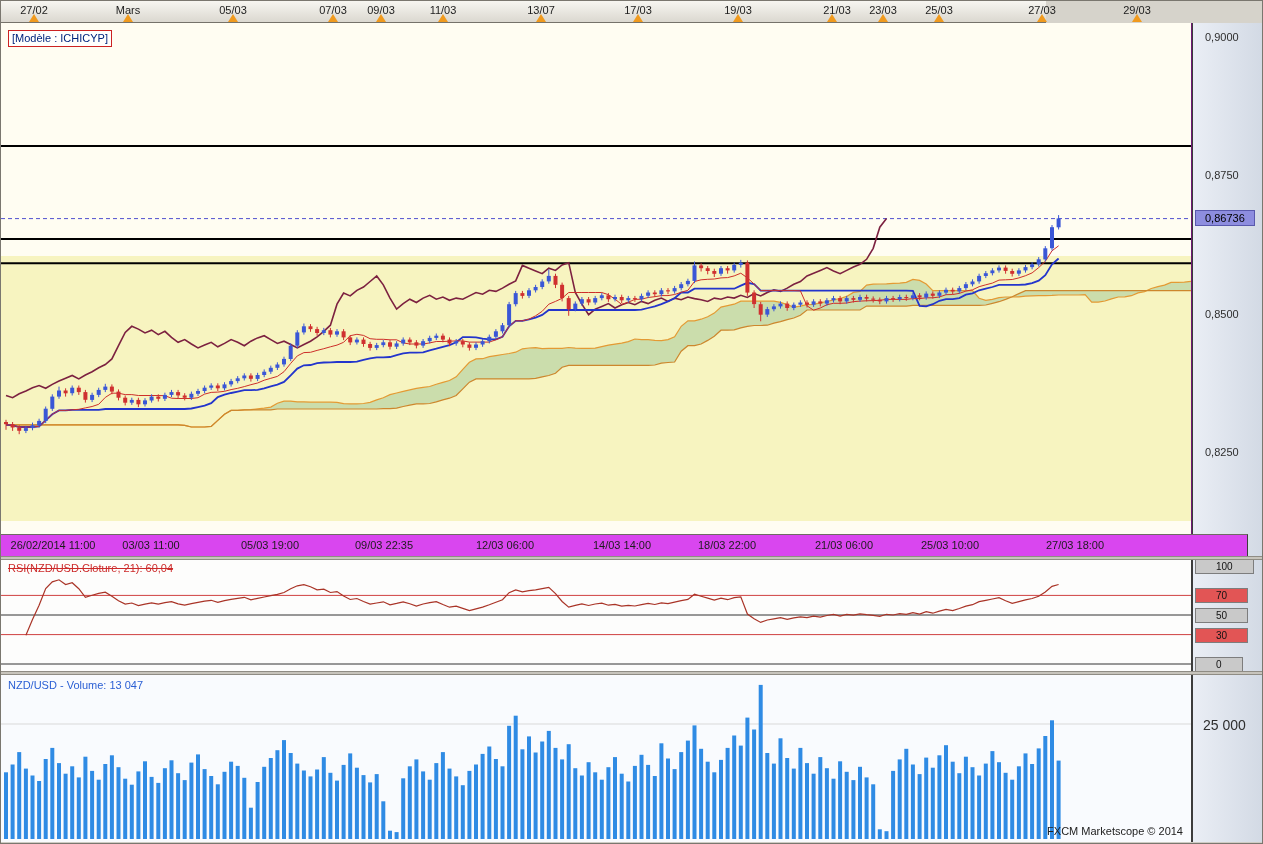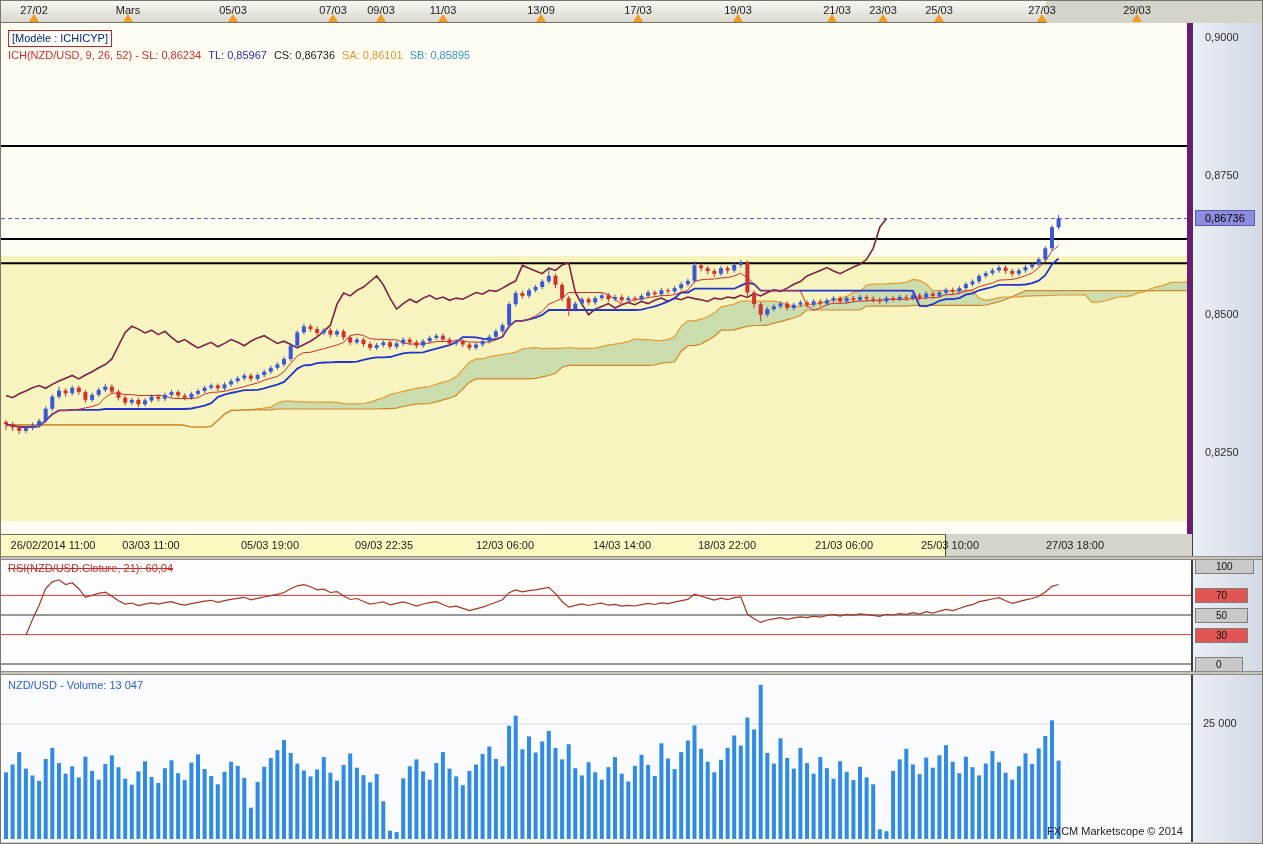--- a/index.html
+++ b/index.html
@@ -5,26 +5,26 @@
   *{margin:0;padding:0;box-sizing:border-box}
   body{font-family:"Liberation Sans",sans-serif;background:#9a968e}
   #root{position:relative;width:1263px;height:844px;background:#d6d3cb;overflow:hidden;border:1px solid #7a776f}
   #timeline{position:absolute;left:0;top:0;width:1045px;height:22px;background:linear-gradient(#f7f6f1,#dbd8d0);border-bottom:1px solid #75726a;z-index:5}
   .tl-label{position:absolute;top:3px;transform:translateX(-50%);font-size:11px;color:#1c1c1c;white-space:nowrap}
   .tl-marker{position:absolute;bottom:0;width:0;height:0;border-left:5px solid transparent;border-right:5px solid transparent;border-bottom:8px solid #f09a1e}
   #right-column{position:absolute;left:1191px;top:22px;width:72px;height:820px;background:linear-gradient(to right,#eaeef5,#d2d9e4);border-left:1px solid #3c3c3c;z-index:1}
   .axis-label{position:absolute;left:12px;font-size:11px;color:#2e2e2e;white-space:nowrap}
   .price-tag{position:absolute;left:2px;font-size:11px;color:#000;border:1px solid #5959ad;padding:1px 9px;z-index:3;white-space:nowrap}
   .rsi-axis-box{position:absolute;left:2px;font-size:10px;color:#111;border:1px solid #7d7d7d;padding:0 20px;line-height:13px}
-  .vol-axis-label{position:absolute;left:10px;font-size:11px;color:#2e2e2e;white-space:nowrap}
-  #main-panel{position:absolute;left:0;top:22px;width:1191px;height:511px;border-right:5px solid #701a75;background:#fffdf2;z-index:2;overflow:hidden}
+  .vol-axis-label{position:absolute;left:10px;font-size:14px;color:#2e2e2e;white-space:nowrap}
+  #main-panel{position:absolute;left:0;top:22px;width:1191px;height:511px;border-right:1px solid #701a75;background:#fffdf2;z-index:2;overflow:hidden}
   #model-box{position:absolute;left:7px;top:7px;border:1px solid #cc2222;color:#00247d;background:rgba(255,255,255,.85);font-size:11px;padding:0 3px;line-height:15px;z-index:4;white-space:nowrap}
   #indicator-line{position:absolute;left:7px;top:26px;font-size:11px;z-index:4;white-space:nowrap}
   #indicator-line span{margin-right:7px}
-  #xaxis-strip{position:absolute;left:0;top:533px;width:945px;height:22px;background:#fef9c3;border-right:1px solid #3c3c3c;border-top:1px solid #6e6b63;z-index:2}
+  #xaxis-strip{position:absolute;left:0;top:533px;width:1247px;height:22px;background:#d946ef;border-right:1px solid #3c3c3c;border-top:1px solid #6e6b63;z-index:2}
   .x-label{position:absolute;top:4px;transform:translateX(-50%);font-size:11px;color:#1c1c1c;white-space:nowrap}
   .splitter{position:absolute;left:0;width:1263px;height:4px;background:#c7c4bc;border-top:1px solid #8f8c84;border-bottom:1px solid #8f8c84;z-index:6}
   #rsi-panel{position:absolute;left:0;top:559px;width:1191px;height:111px;background:#fdfdfc;border-right:1px solid #3c3c3c;z-index:2;overflow:hidden}
   #rsi-label{position:absolute;left:7px;top:2px;font-size:11px;text-decoration:line-through;z-index:3;white-space:nowrap}
   #volume-panel{position:absolute;left:0;top:674px;width:1191px;height:167px;background:#f9fbfe;border-right:1px solid #3c3c3c;z-index:2;overflow:hidden}
   #volume-label{position:absolute;left:7px;top:4px;font-size:11px;z-index:3;white-space:nowrap}
   #copyright{position:absolute;right:8px;bottom:5px;font-size:11px;color:#222;z-index:3;white-space:nowrap}
   #bottom-bar{position:absolute;left:0;top:841px;width:1263px;height:3px;background:#cfccc4;z-index:6}
   svg{position:absolute;left:0;top:0;display:block}
 </style>
@@ -52,21 +52,21 @@
       <div class="tl-label" style="left: 127px;">Mars</div>
       <div class="tl-marker" style="left: 122px; border-bottom-color: rgb(240, 154, 30);"></div>
       <div class="tl-label" style="left: 232px;">05/03</div>
       <div class="tl-marker" style="left: 227px; border-bottom-color: rgb(240, 154, 30);"></div>
       <div class="tl-label" style="left: 332px;">07/03</div>
       <div class="tl-marker" style="left: 327px; border-bottom-color: rgb(240, 154, 30);"></div>
       <div class="tl-label" style="left: 380px;">09/03</div>
       <div class="tl-marker" style="left: 375px; border-bottom-color: rgb(240, 154, 30);"></div>
       <div class="tl-label" style="left: 442px;">11/03</div>
       <div class="tl-marker" style="left: 437px; border-bottom-color: rgb(240, 154, 30);"></div>
-      <div class="tl-label" style="left: 540px;">13/09</div>
+      <div class="tl-label" style="left: 540px;">13/07</div>
       <div class="tl-marker" style="left: 535px; border-bottom-color: rgb(240, 154, 30);"></div>
       <div class="tl-label" style="left: 637px; text-align: center;">17/03</div>
       <div class="tl-marker" style="left: 632px; border-bottom-color: rgb(240, 154, 30);"></div>
       <div class="tl-label" style="left: 737px;">19/03</div>
       <div class="tl-marker" style="left: 732px; border-bottom-color: rgb(240, 154, 30);"></div>
       <div class="tl-label" style="left: 836px;">21/03</div>
       <div class="tl-marker" style="left: 826px; border-bottom-color: rgb(240, 154, 30);"></div>
       <div class="tl-label" style="left: 882px;">23/03</div>
       <div class="tl-marker" style="left: 877px; border-bottom-color: rgb(240, 154, 30);"></div>
       <div class="tl-label" style="left: 938px;">25/03</div>
@@ -408,21 +408,20 @@
           <rect x="1035.7" y="236.3" width="4" height="5.0" fill="#3a57d6"></rect>
           <line x1="1044.3" x2="1044.3" y1="223.1" y2="238.5" stroke="#3a57d6" stroke-width="1"></line>
           <rect x="1042.3" y="225.3" width="4" height="11.1" fill="#3a57d6"></rect>
           <line x1="1051" x2="1051" y1="202.0" y2="227.5" stroke="#3a57d6" stroke-width="1"></line>
           <rect x="1049.0" y="204.2" width="4" height="21.0" fill="#3a57d6"></rect>
           <line x1="1057.6" x2="1057.6" y1="192.1" y2="206.5" stroke="#3a57d6" stroke-width="1"></line>
           <rect x="1055.6" y="195.4" width="4" height="8.9" fill="#3a57d6"></rect>
         </g>
       </svg>
     <div id="model-box">[Modèle : ICHICYP]</div>
-    <div id="indicator-line"><span style="color: rgb(212, 42, 42);">ICH(NZD/USD, 9, 26, 52) -  SL: 0,86234</span><span style="color: rgb(31, 47, 196);">TL: 0,85967</span><span style="color: rgb(26, 26, 26);">CS: 0,86736</span><span style="color: rgb(224, 149, 46);">SA: 0,86101</span><span style="color: rgb(46, 155, 214);">SB: 0,85895</span></div>
   </div>
 
   <div id="xaxis-strip">
       <div class="x-label" style="left: 52px;">26/02/2014 11:00</div>
       <div class="x-label" style="left: 150px;">03/03 11:00</div>
       <div class="x-label" style="left: 269px;">05/03 19:00</div>
       <div class="x-label" style="left: 383px;">09/03 22:35</div>
       <div class="x-label" style="left: 504px;">12/03 06:00</div>
       <div class="x-label" style="left: 621px;">14/03 14:00</div>
       <div class="x-label" style="left: 726px;">18/03 22:00</div>

